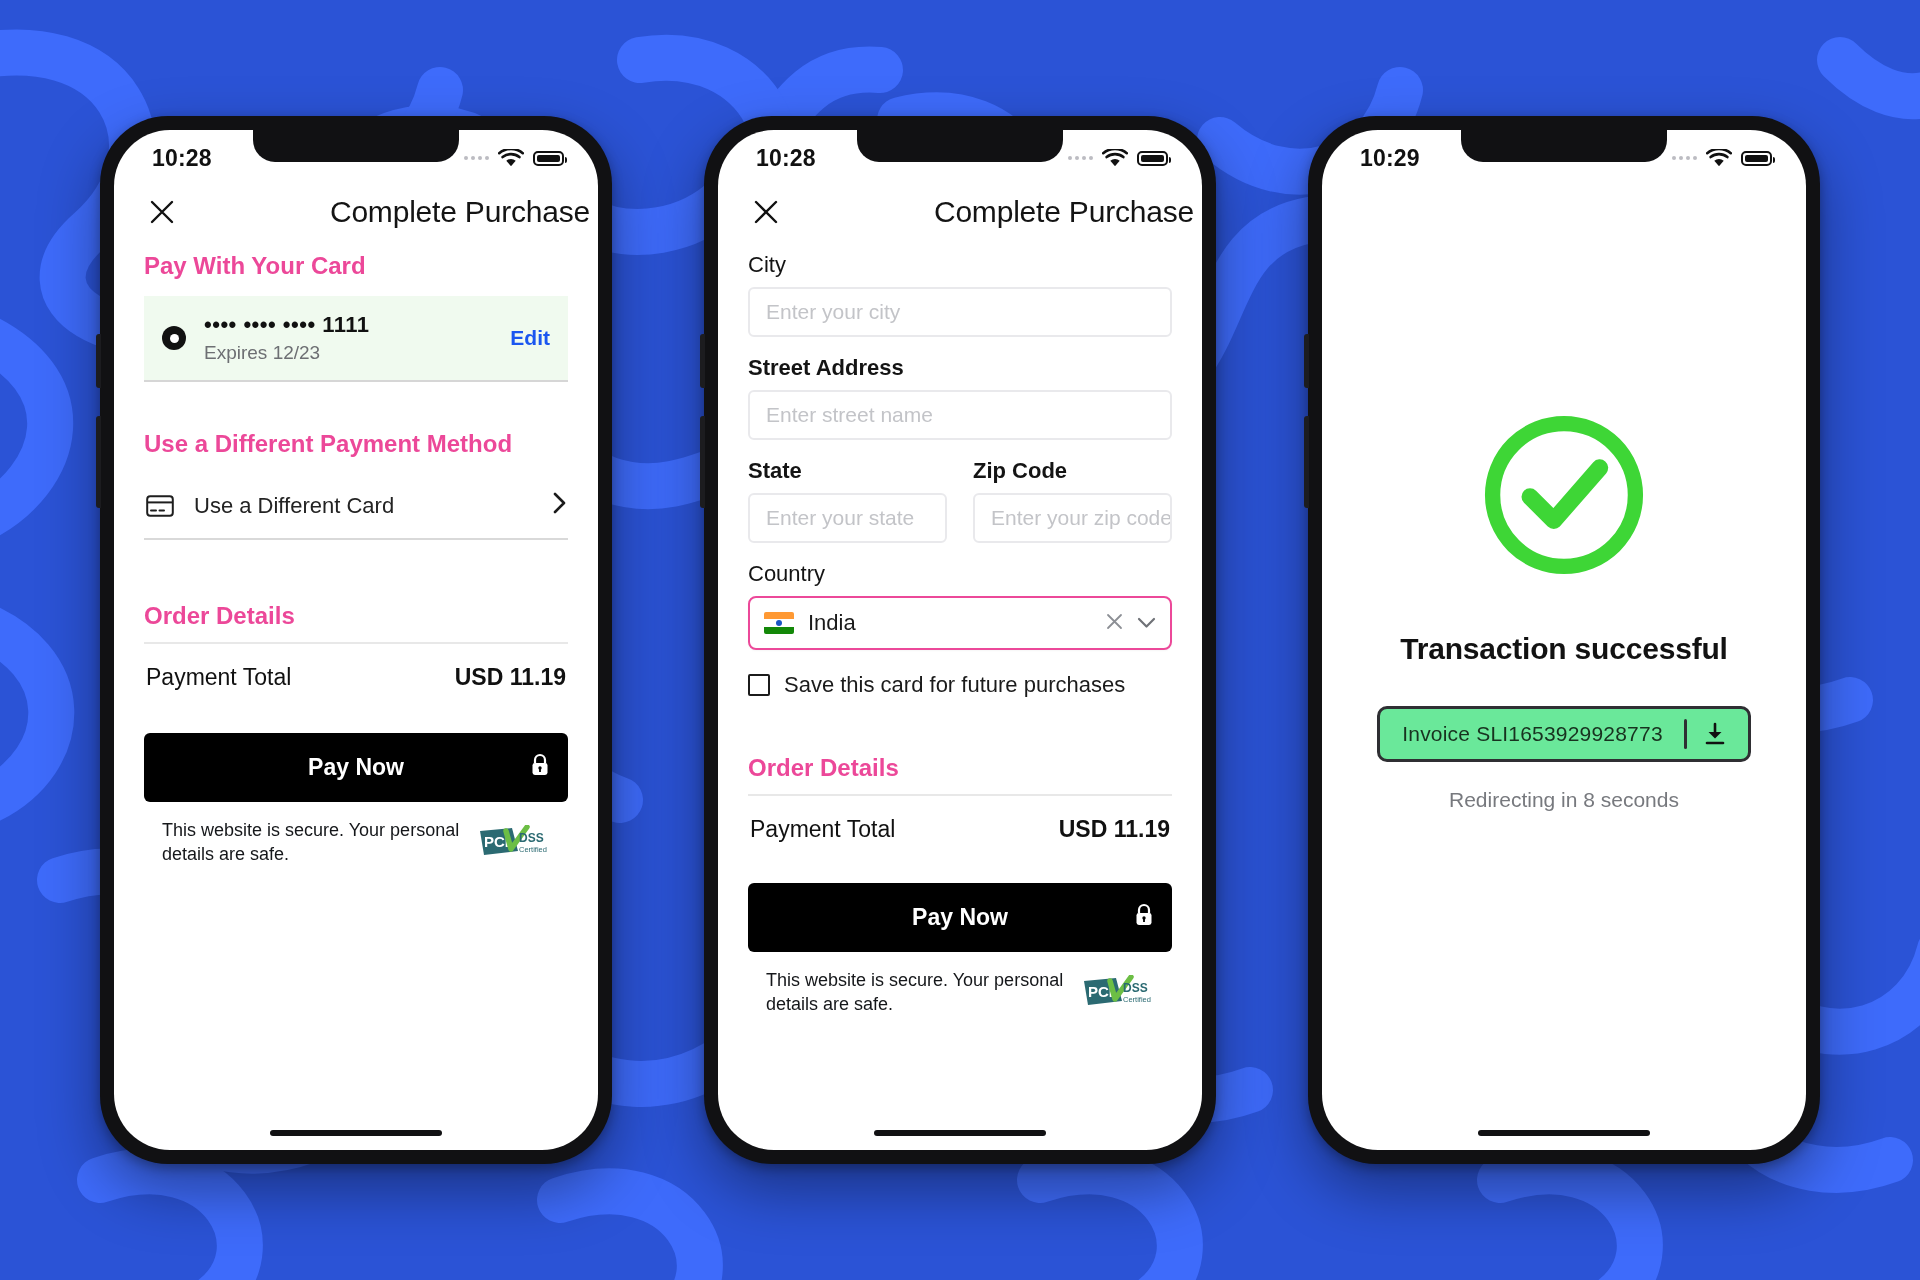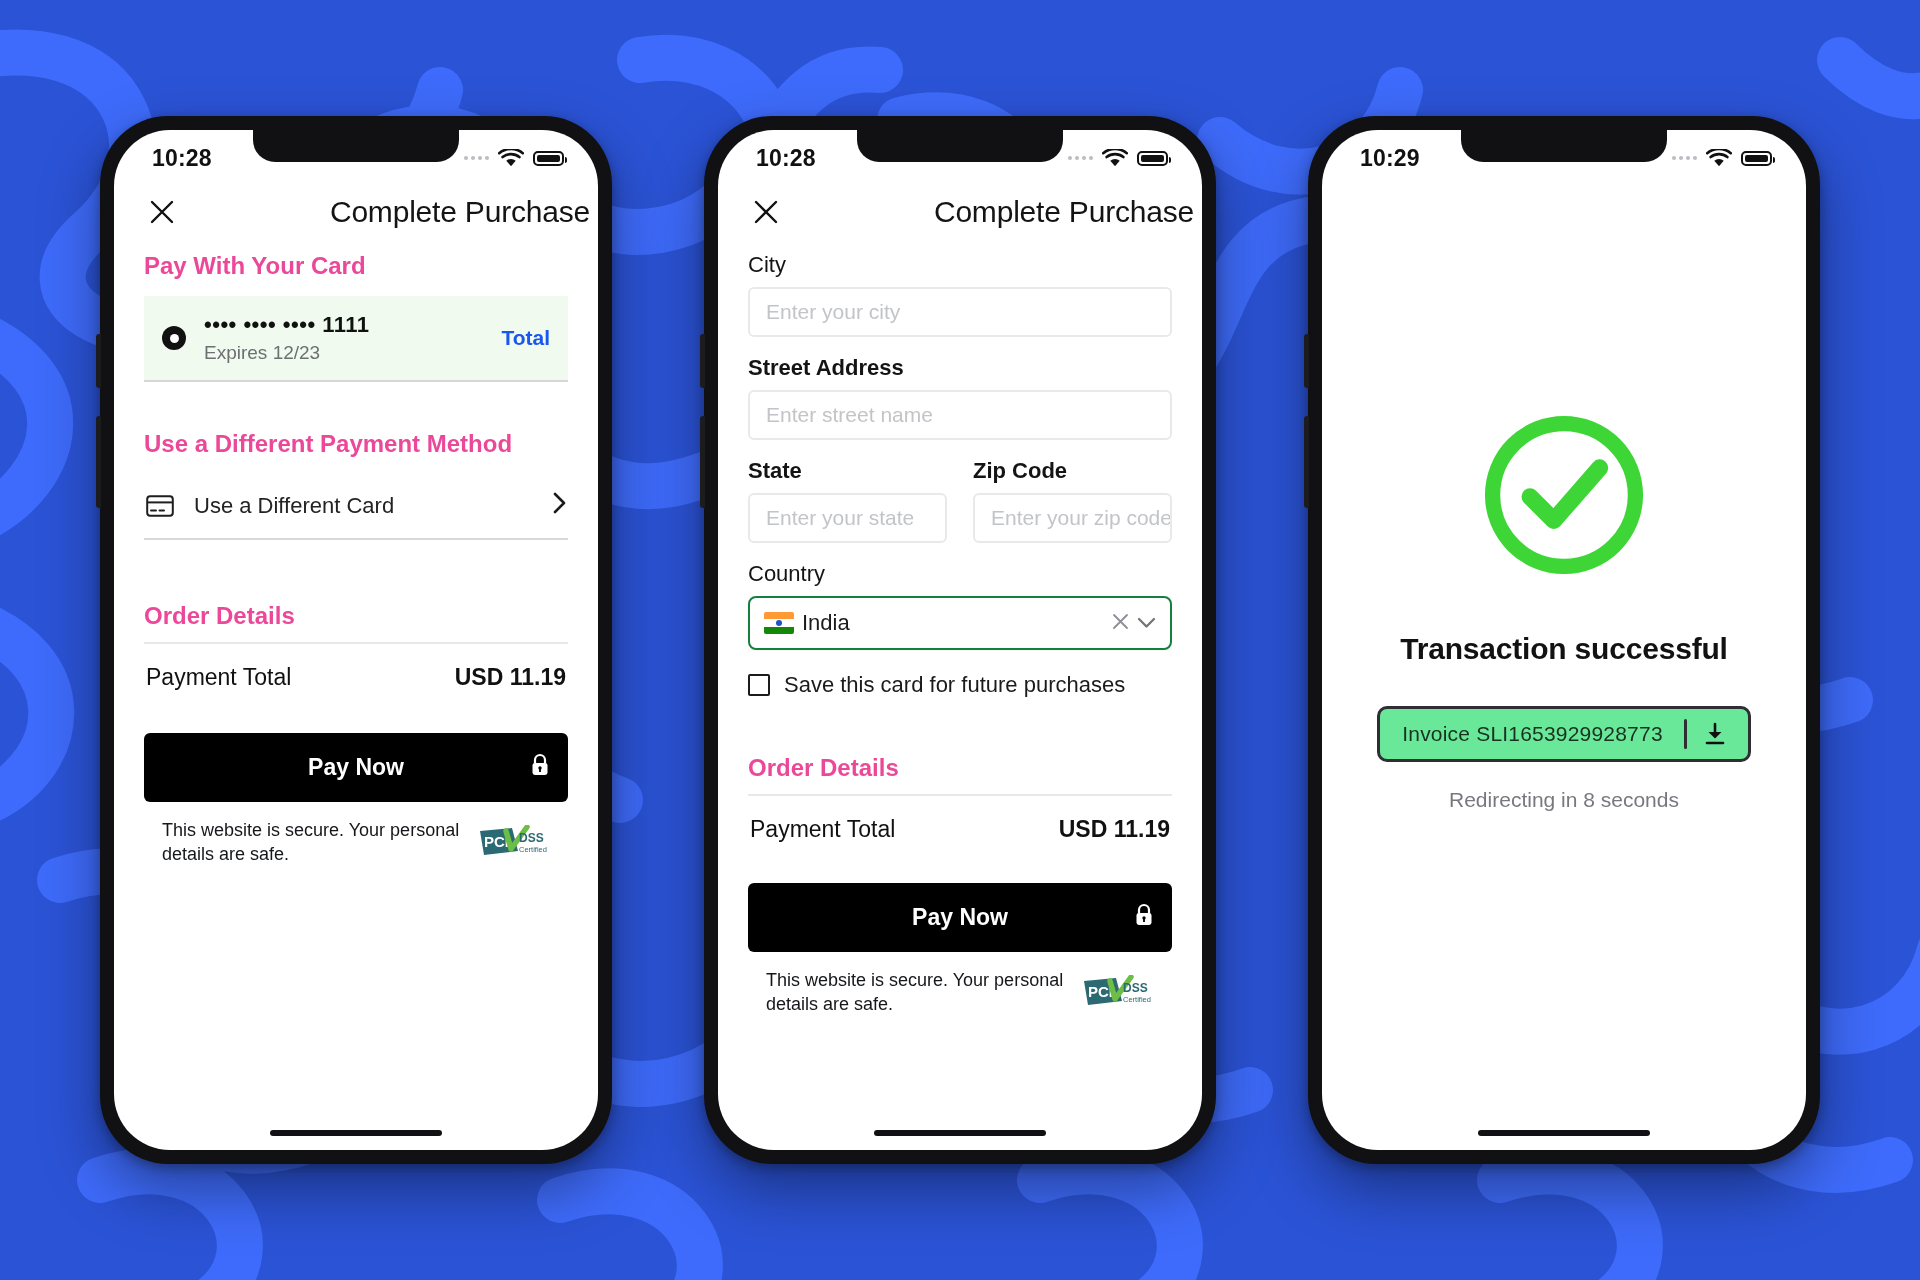--- a/index.html
+++ b/index.html
@@ -249,25 +249,25 @@
     background: #fff;
     overflow: hidden;
     white-space: nowrap;
   }
   .field { margin-bottom: 18px; }
   .field-row { display: flex; gap: 26px; }
   .field-row > .field { flex: 1 1 0; min-width: 0; }
 
   .select {
     height: 54px;
-    border: 2px solid #15803d;
+    border: 2px solid #ec4899;
     border-radius: 8px;
     display: flex; align-items: center;
     padding: 0 14px;
-    gap: 8px;
+    gap: 14px;
     background: #fff;
     box-shadow: 0 1px 2px rgba(0,0,0,.04);
     cursor: pointer;
   }
   .flag {
     width: 30px; height: 22px;
     border-radius: 2px;
     overflow: hidden;
     display: flex; flex-direction: column;
     flex: 0 0 auto;
@@ -416,21 +416,21 @@
           <div class="sec-title">Pay With Your Card</div>
 
           <div class="card-row">
             <span class="radio">
                 <i></i>
               </span>
             <div class="card-info">
               <div class="card-num">•••• •••• •••• 1111</div>
               <div class="card-exp">Expires 12/23</div>
             </div>
-            <div class="edit-link">Total</div>
+            <div class="edit-link">Edit</div>
           </div>
 
           <div class="sec-title" style="margin-top:48px">Use a Different Payment Method</div>
 
           <div class="alt-card">
             <svg width="28" height="22" viewBox="0 0 28 22">
               <rect x="1.2" y="1.2" width="25.6" height="19.6" rx="3" fill="none" stroke="#1e1e1e" stroke-width="2"></rect>
               <path d="M1.2 7.4 H26.8" stroke="#1e1e1e" stroke-width="2"></path>
               <path d="M5 15.5 H10" stroke="#1e1e1e" stroke-width="2" stroke-linecap="round"></path>
               <path d="M13.5 15.5 H18" stroke="#1e1e1e" stroke-width="2" stroke-linecap="round"></path>

